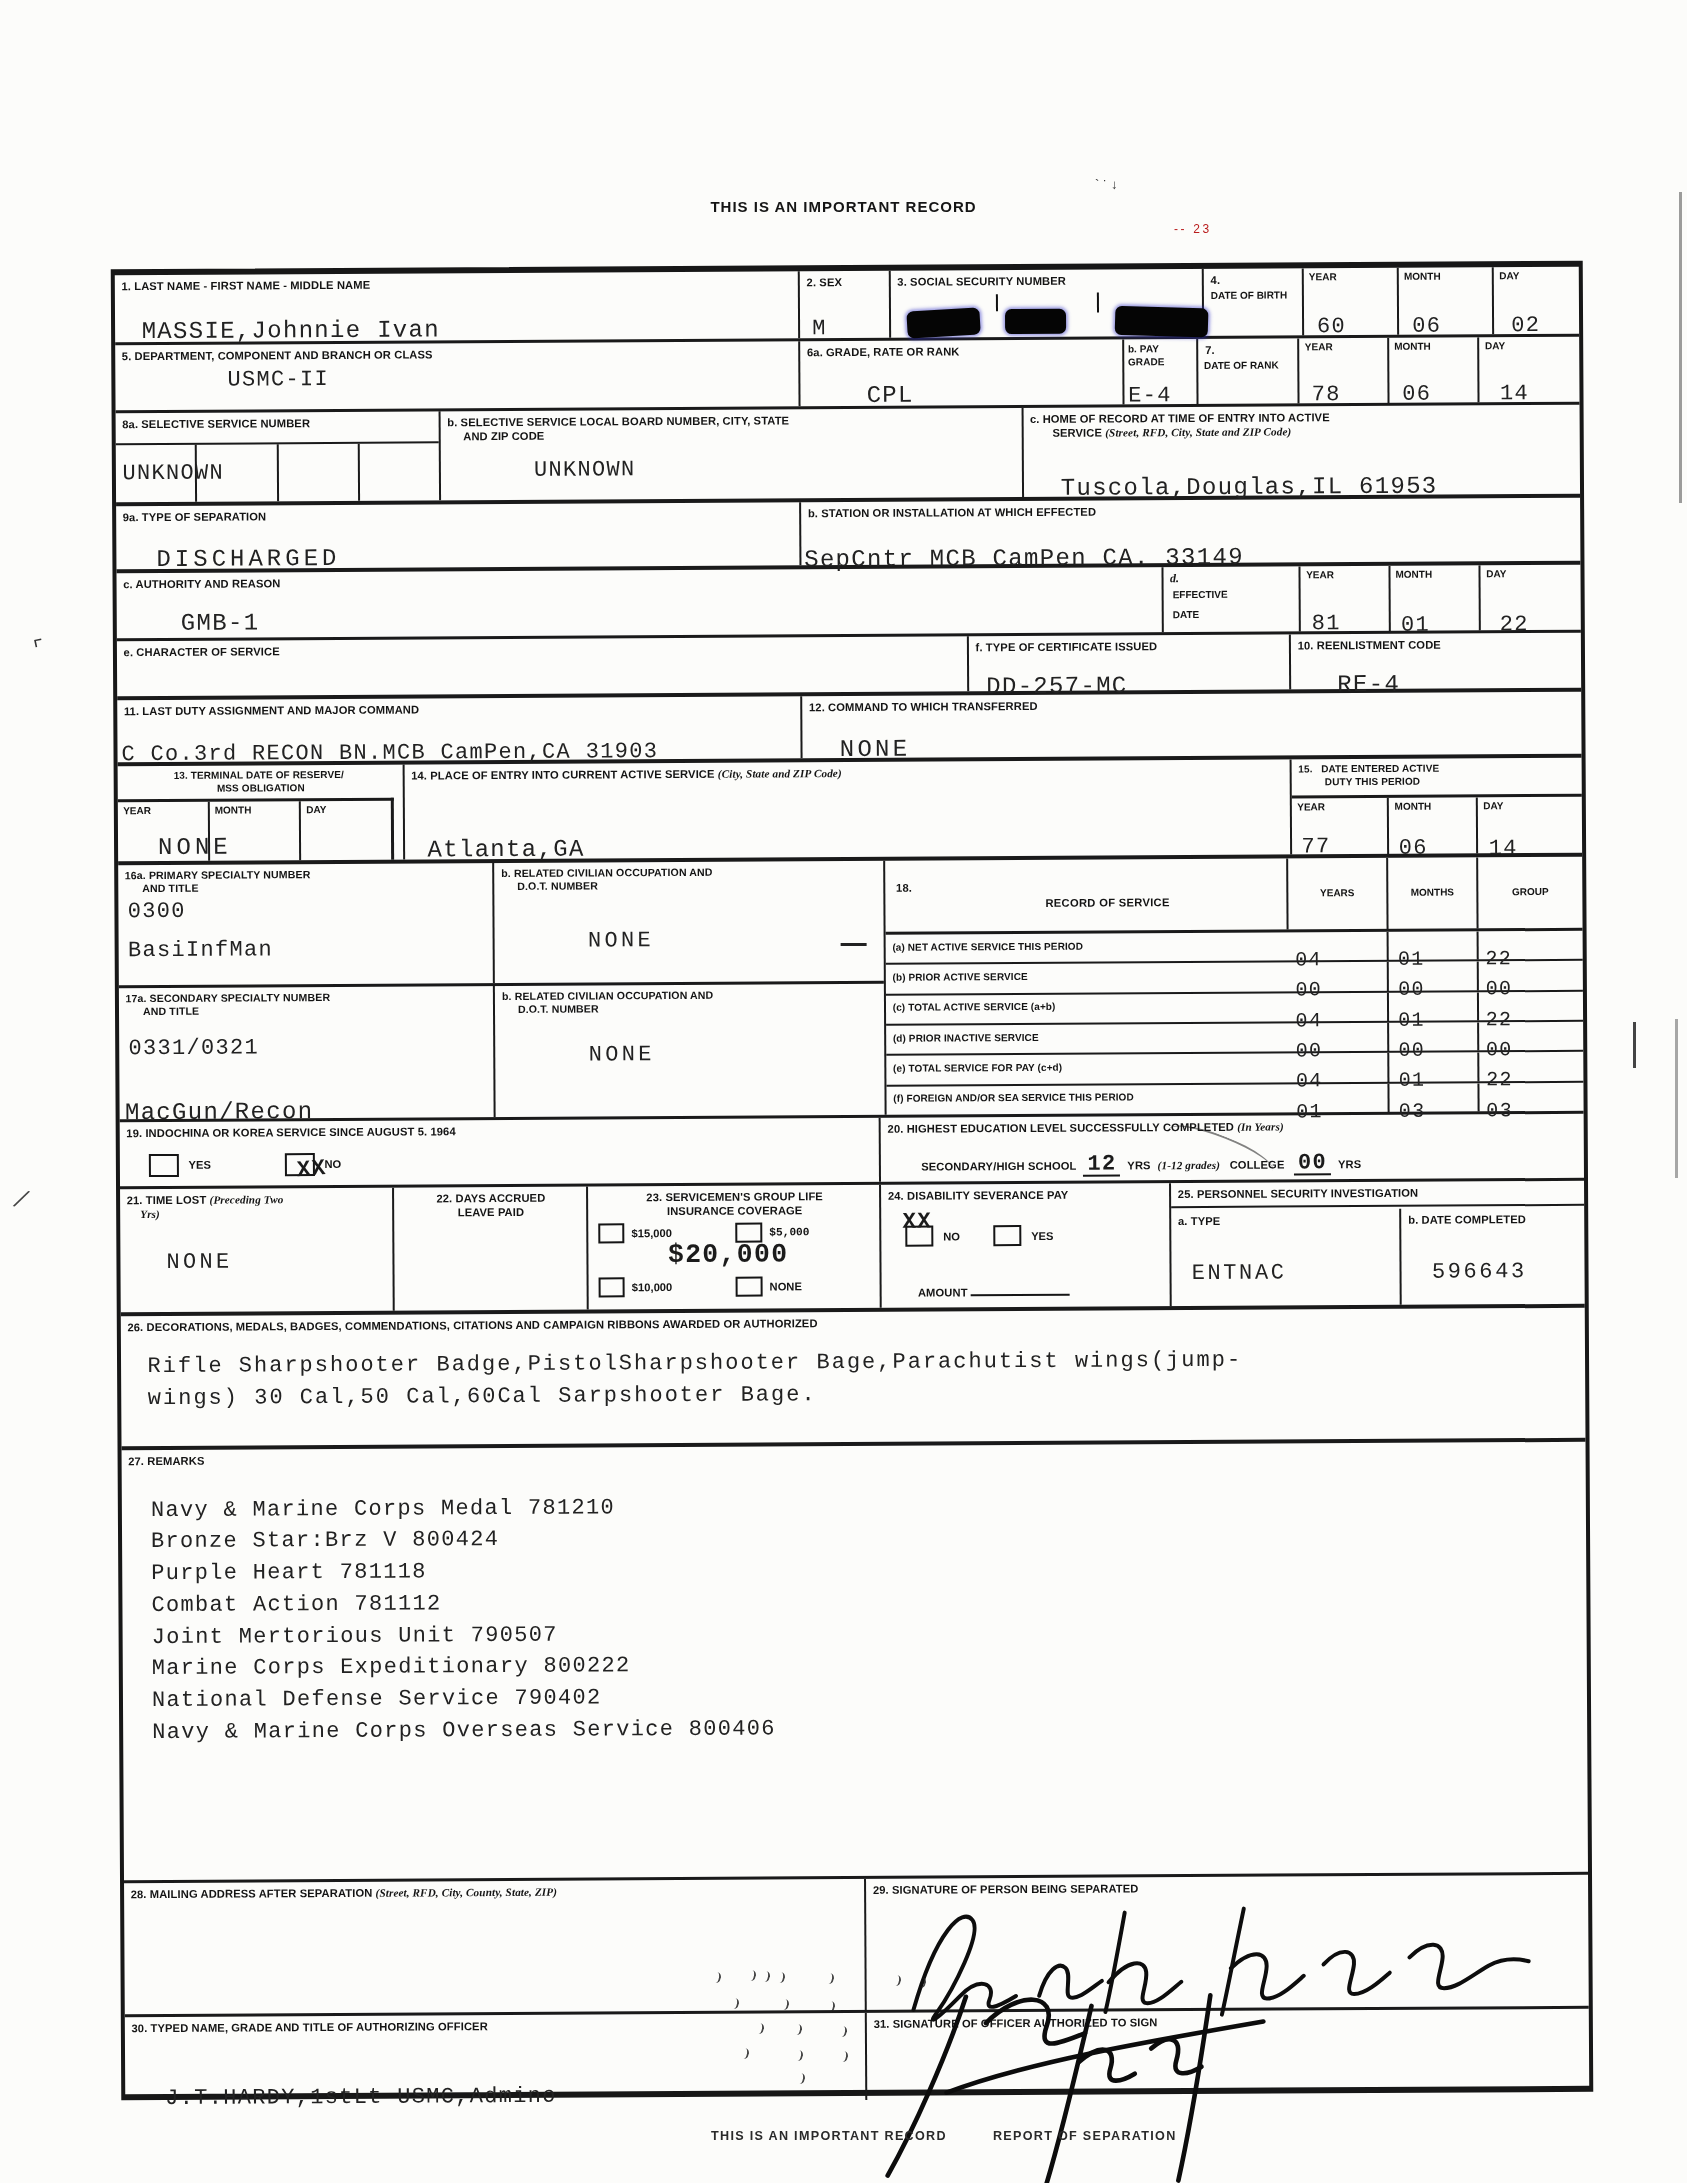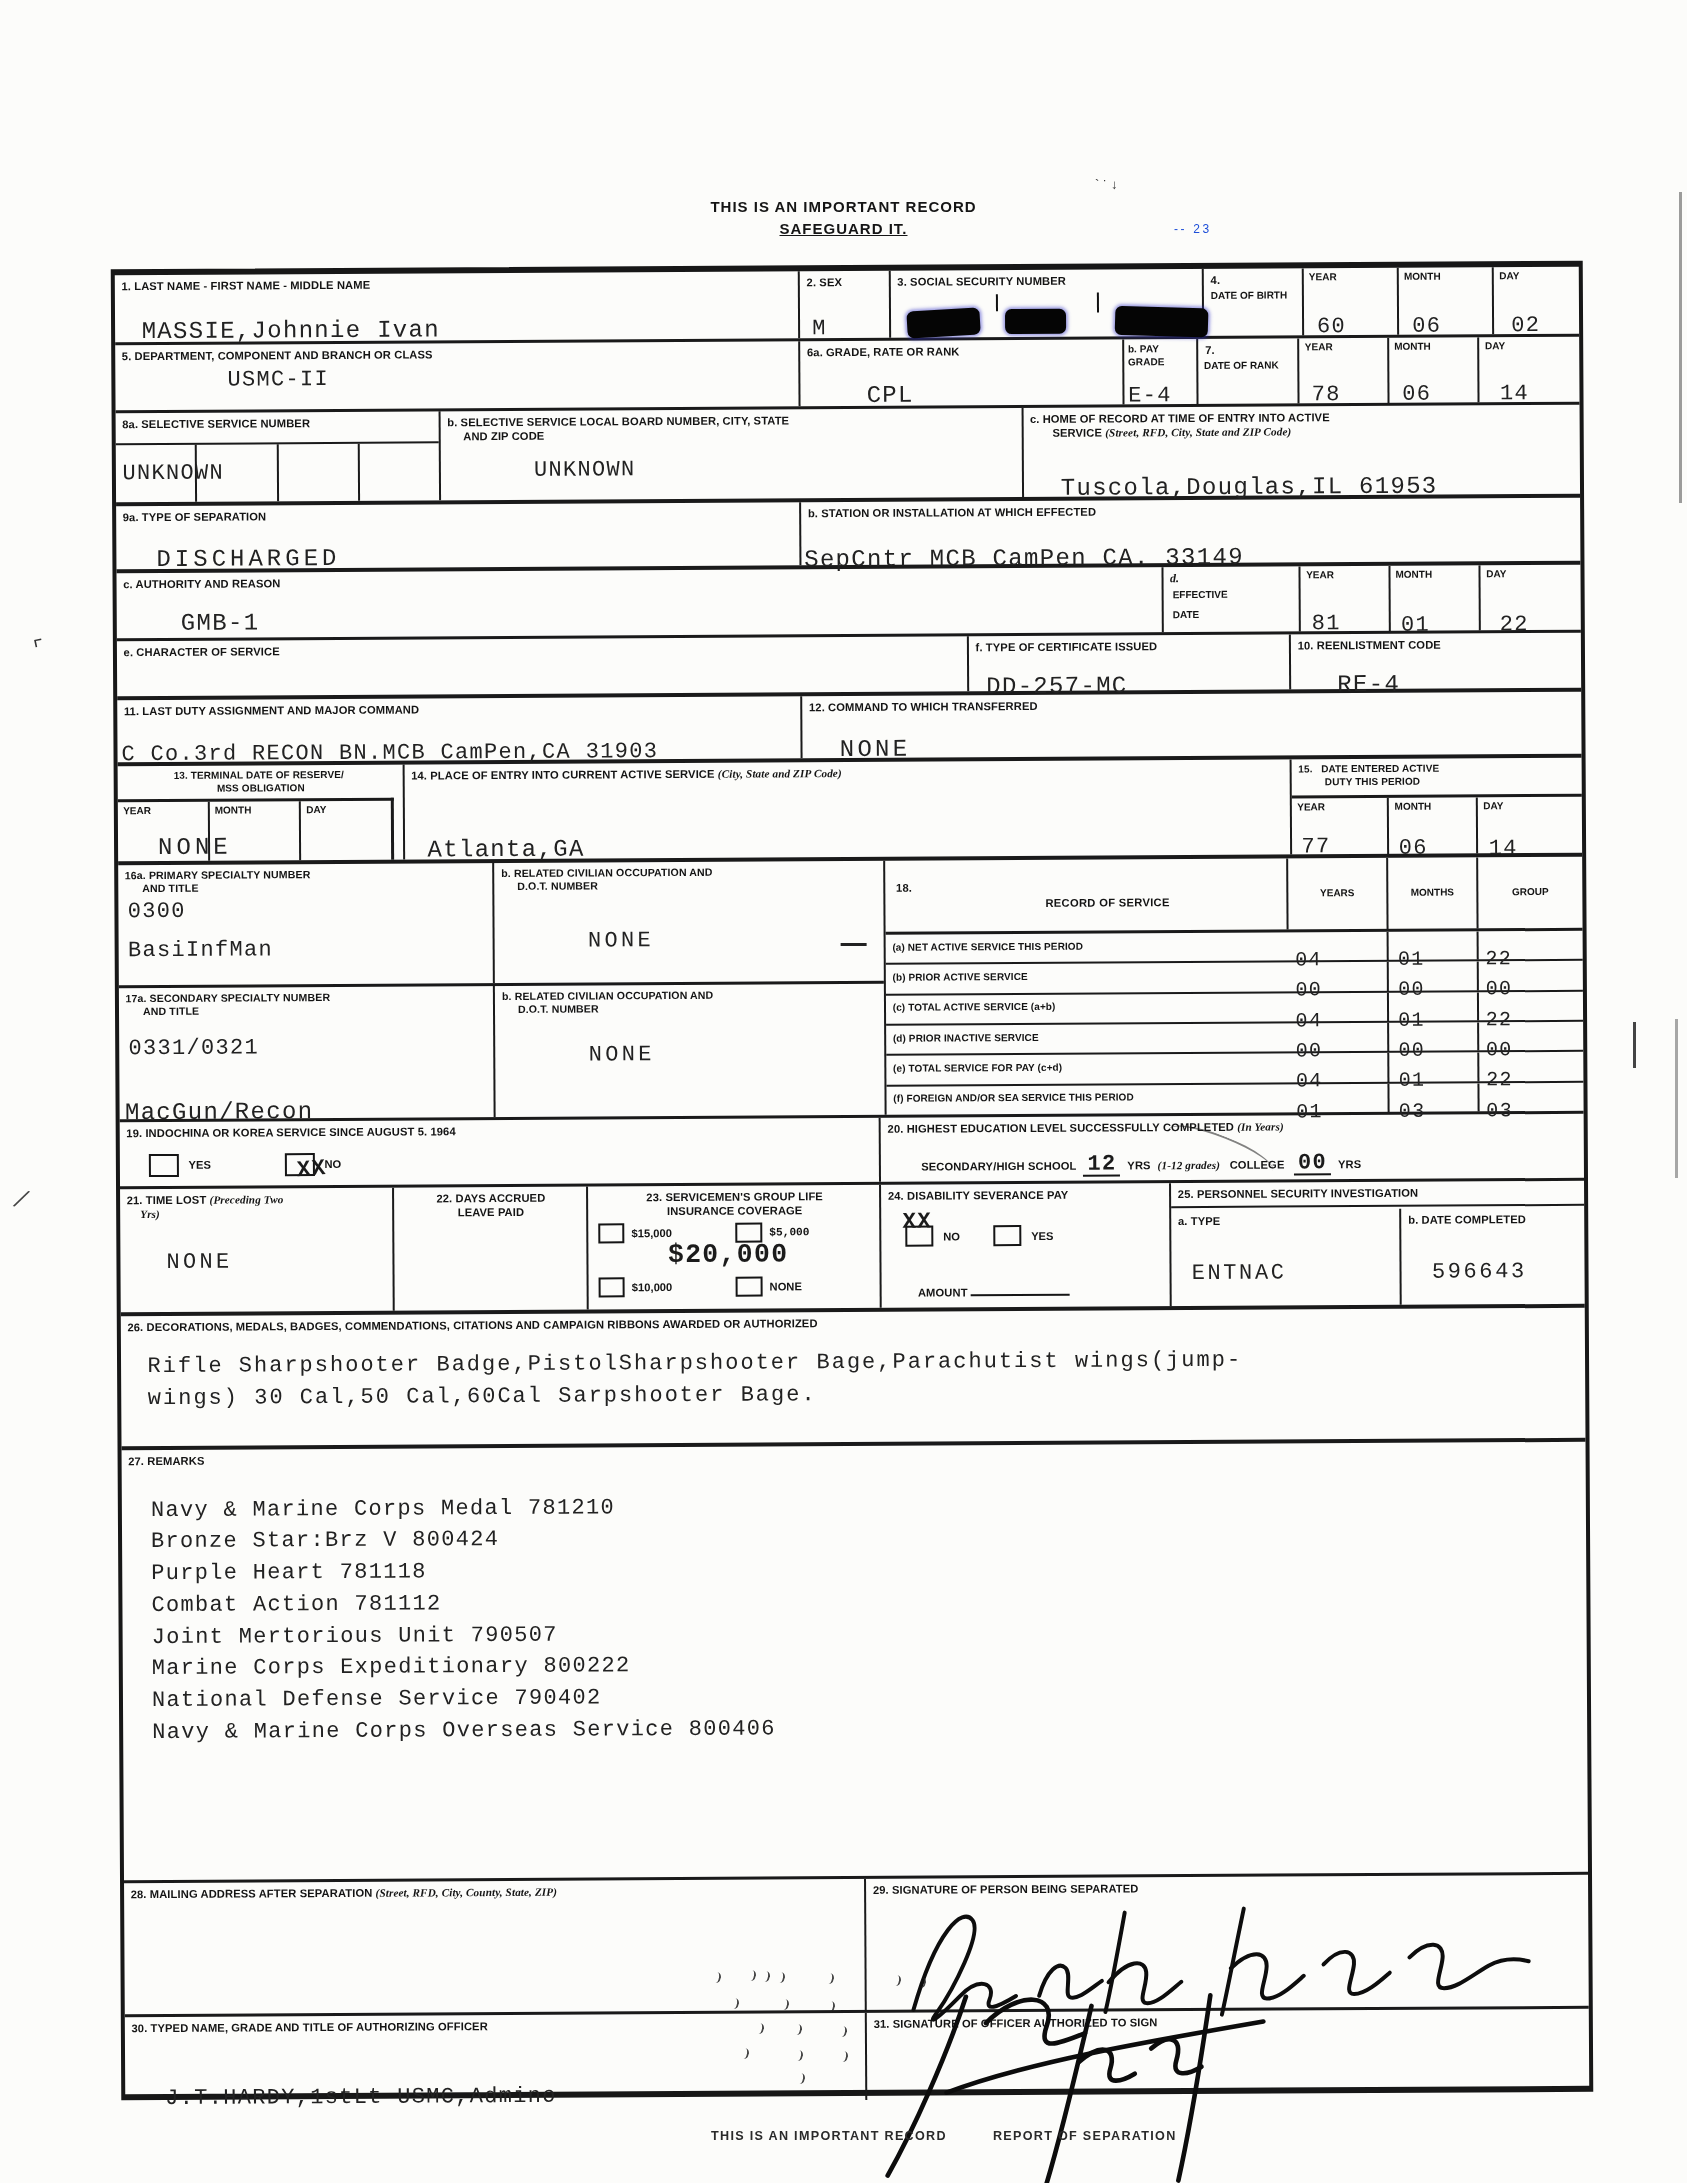--- a/index.html
+++ b/index.html
@@ -41,24 +41,23 @@
           font:bold 12.6px "Liberation Sans",sans-serif;color:#2a2a2a;letter-spacing:1.3px;
           filter:blur(0.7px);}
   .uline{display:inline-block;border-bottom:2px solid #151515;padding:0 4px;line-height:.9;}
   .scribble{position:absolute;border-top:2px solid rgba(30,30,30,.55);border-radius:50%;z-index:5;}
 </style>
 </head>
 <body>
 
 <div class="doc-header">
   <div class="h1">THIS IS AN IMPORTANT RECORD</div>
-  <div class="h2">SAFEGUARD IT.</div>
 </div>
 <div class="artifact" style="left:1095px;top:177px;font-size:13.2px;color:#333;">` ˙ ↓</div>
-<div class="artifact" style="left:1174px;top:222px;font-size:12px;color:#1d4ed8;letter-spacing:2.6px;">-- 23</div>
+<div class="artifact" style="left:1174px;top:222px;font-size:12px;color:#b91c1c;letter-spacing:2.6px;">-- 23</div>
 <div class="artifact" style="left:34px;top:635px;font-size:22.5px;color:#333;transform:rotate(-12deg);">⌜</div>
 <div class="artifact" style="left:20px;top:1184px;font-size:26.5px;color:#444;transform:rotate(14deg);">∕</div>
 <div class="artifact" style="left:1633px;top:1022px;width:2.6px;height:46px;background:#444;"></div>
 <div class="artifact" style="left:1679px;top:192px;width:3.3px;height:311px;background:rgba(40,40,40,.45);"></div>
 <div class="artifact" style="left:1675px;top:1019px;width:3.3px;height:159px;background:rgba(40,40,40,.4);"></div>
 
 <div class="form">
 
   <div class="r" style="height:70px;">
     <div class="c" style="width:46.8%;">

